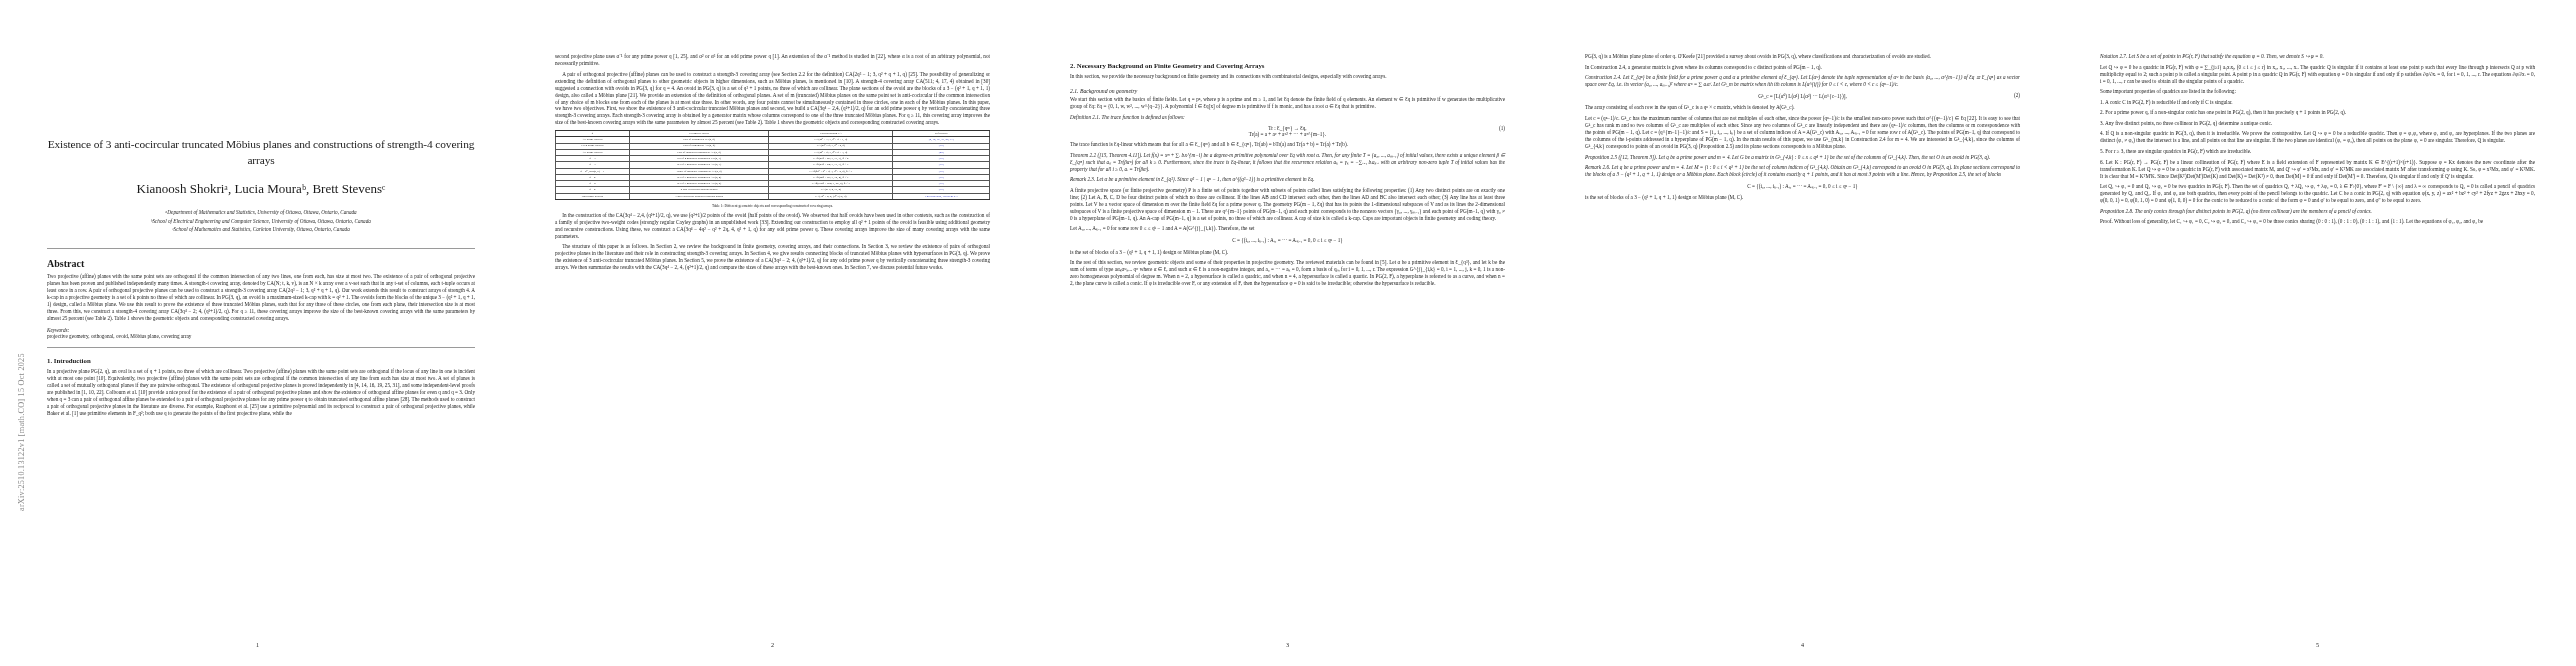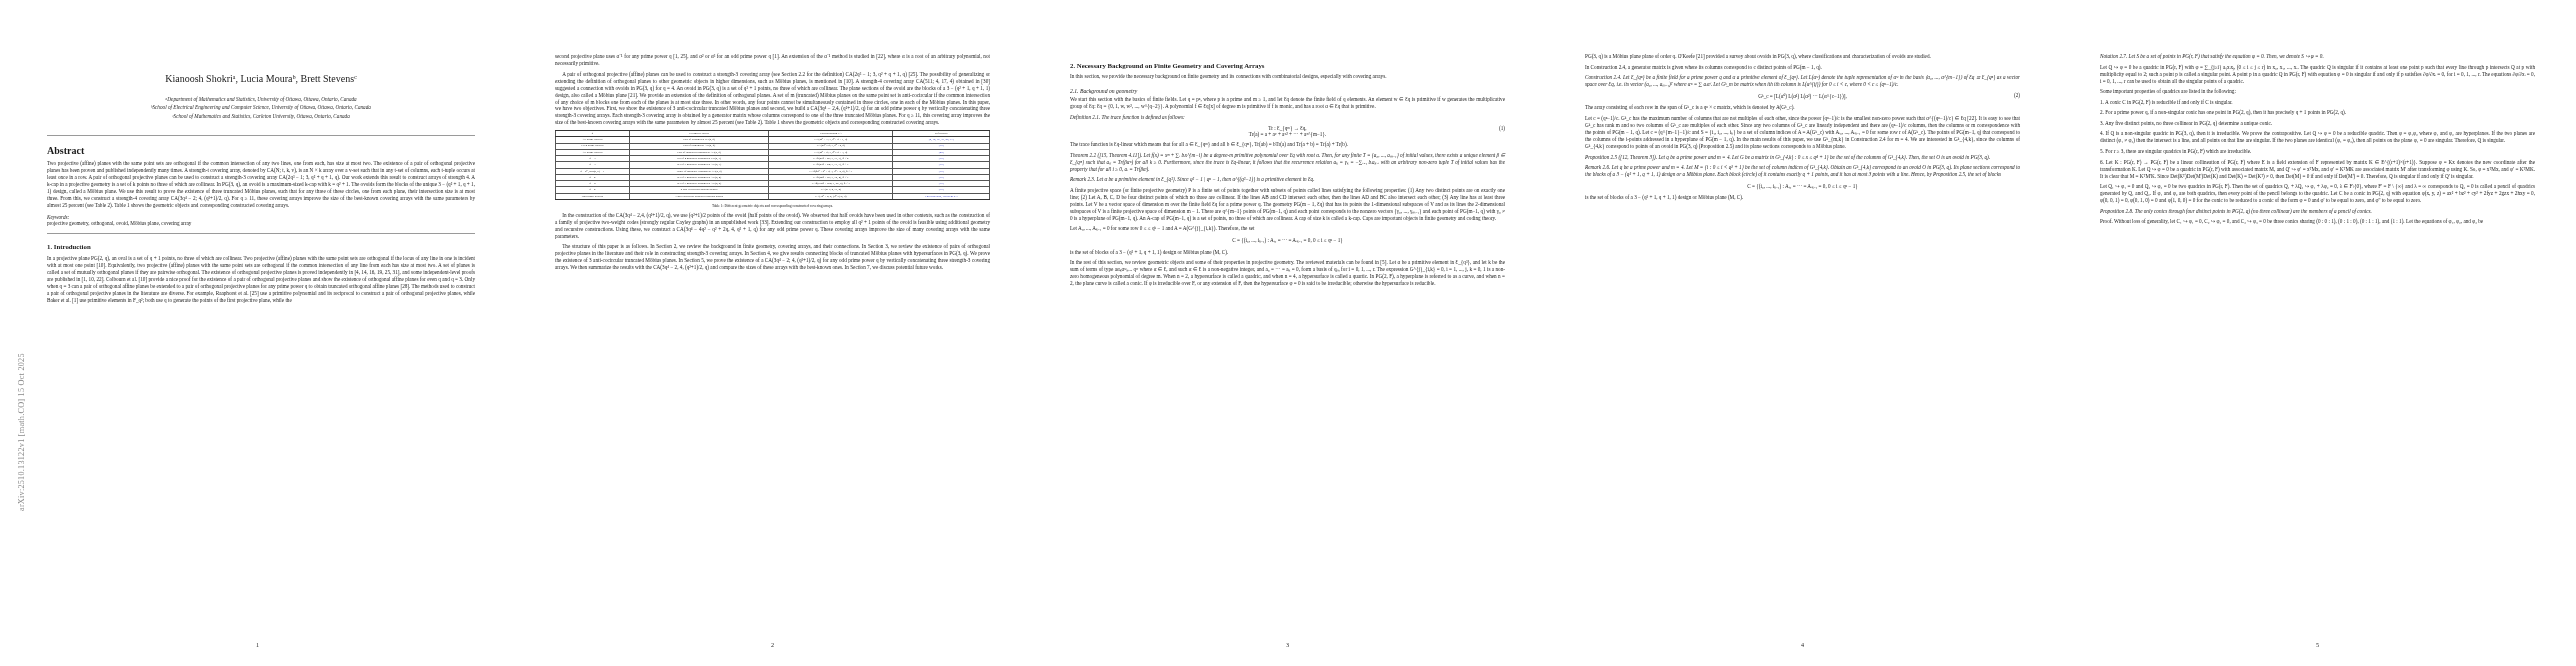--- a/index.html
+++ b/index.html
@@ -9,21 +9,21 @@
   .page{position:relative;flex:0 0 515px;width:515px;height:667px;background:#fff;box-sizing:border-box;padding:53px 40px 32px 40px;}
   .page.p1{padding-left:47px;}
   .pagenum{position:absolute;bottom:19px;left:0;width:100%;text-align:center;font-size:6.1px;color:#222;}
 
   
   .arxiv-stamp{position:absolute;left:5.6px;top:150px;width:14.5px;height:367px;}
   .arxiv-stamp span{display:block;transform:rotate(-90deg);transform-origin:left top;position:absolute;left:11px;top:361px;white-space:nowrap;font-size:8.3px;letter-spacing:0.2px;color:#8a8a8a;font-family:"Liberation Serif",serif;}
 
   
   .title{font-size:11.4px;line-height:1.42;text-align:center;margin:83px 0 0 0;font-weight:400;letter-spacing:-0.1px;}
-  .authors{text-align:center;font-size:10px;margin-top:20px;}
+  .authors{text-align:center;font-size:13px;margin-top:13px;}
   .affil{text-align:center;font-size:5.2px;font-style:italic;line-height:1.62;margin-top:11px;color:#262626;}
   .rule{border:0;border-top:0.4px solid #9a9a9a;margin:14.5px 0 0 0;}
   .rule.tight{margin:6.7px 0 9px 0;}
 
   h2.abs{font-size:10px;font-weight:bold;margin:9px 0 3.9px 0;}
   .just{text-align:justify;font-size:5.2px;line-height:1.345;hyphens:auto;}
   .kw-label{font-style:italic;font-size:5.2px;margin-top:5px;}
   .kw{font-size:5.2px;line-height:1.34;}
   h2.sec{font-size:6.8px;font-weight:bold;margin:9px 0 4.4px 0;}
   h3.sub{font-size:5.7px;font-weight:400;font-style:italic;margin:7.2px 0 2.8px 0;}
@@ -47,20 +47,21 @@
 </head>
 <body>
 
 <div class="spread">
 
   <div class="page p1">
     <div class="arxiv-stamp">
       <span>arXiv:2510.13122v1  [math.CO]  15 Oct 2025</span>
     </div>
 
+    <div class="title">Existence of 3 anti-cocircular truncated Möbius planes and constructions of strength-4 covering arrays</div>
     <div class="authors">Kianoosh Shokriᵃ, Lucia Mouraᵇ, Brett Stevensᶜ</div>
     <div class="affil">
       <div>ᵃDepartment of Mathematics and Statistics, University of Ottawa, Ottawa, Ontario, Canada</div>
       <div>ᵇSchool of Electrical Engineering and Computer Science, University of Ottawa, Ottawa, Ontario, Canada</div>
       <div>ᶜSchool of Mathematics and Statistics, Carleton University, Ottawa, Ontario, Canada</div>
     </div>
 
     <hr class="rule">
     <h2 class="abs">Abstract</h2>
     <div class="just">Two projective (affine) planes with the same point sets are orthogonal if the common intersection of any two lines, one from each, has size at most two. The existence of a pair of orthogonal projective planes has been proven and published independently many times. A strength-t covering array, denoted by CA(N; t, k, v), is an N × k array over a v-set such that in any t-set of columns, each t-tuple occurs at least once in a row. A pair of orthogonal projective planes can be used to construct a strength-3 covering array CA(2q³ − 1; 3, q² + q + 1, q). Our work extends this result to construct arrays of strength 4. A k-cap in a projective geometry is a set of k points no three of which are collinear. In PG(3, q), an ovoid is a maximum-sized k-cap with k = q² + 1. The ovoids form the blocks of the unique 3 − (q² + 1, q + 1, 1) design, called a Möbius plane. We use this result to prove the existence of three truncated Möbius planes, such that for any three of these circles, one from each plane, their intersection size is at most three. From this, we construct a strength-4 covering array CA(3q⁴ − 2; 4, (q²+1)/2, q). For q ≥ 11, these covering arrays improve the size of the best-known covering arrays with the same parameters by almost 25 percent (see Table 2). Table 1 shows the geometric objects and corresponding constructed covering arrays.</div>

